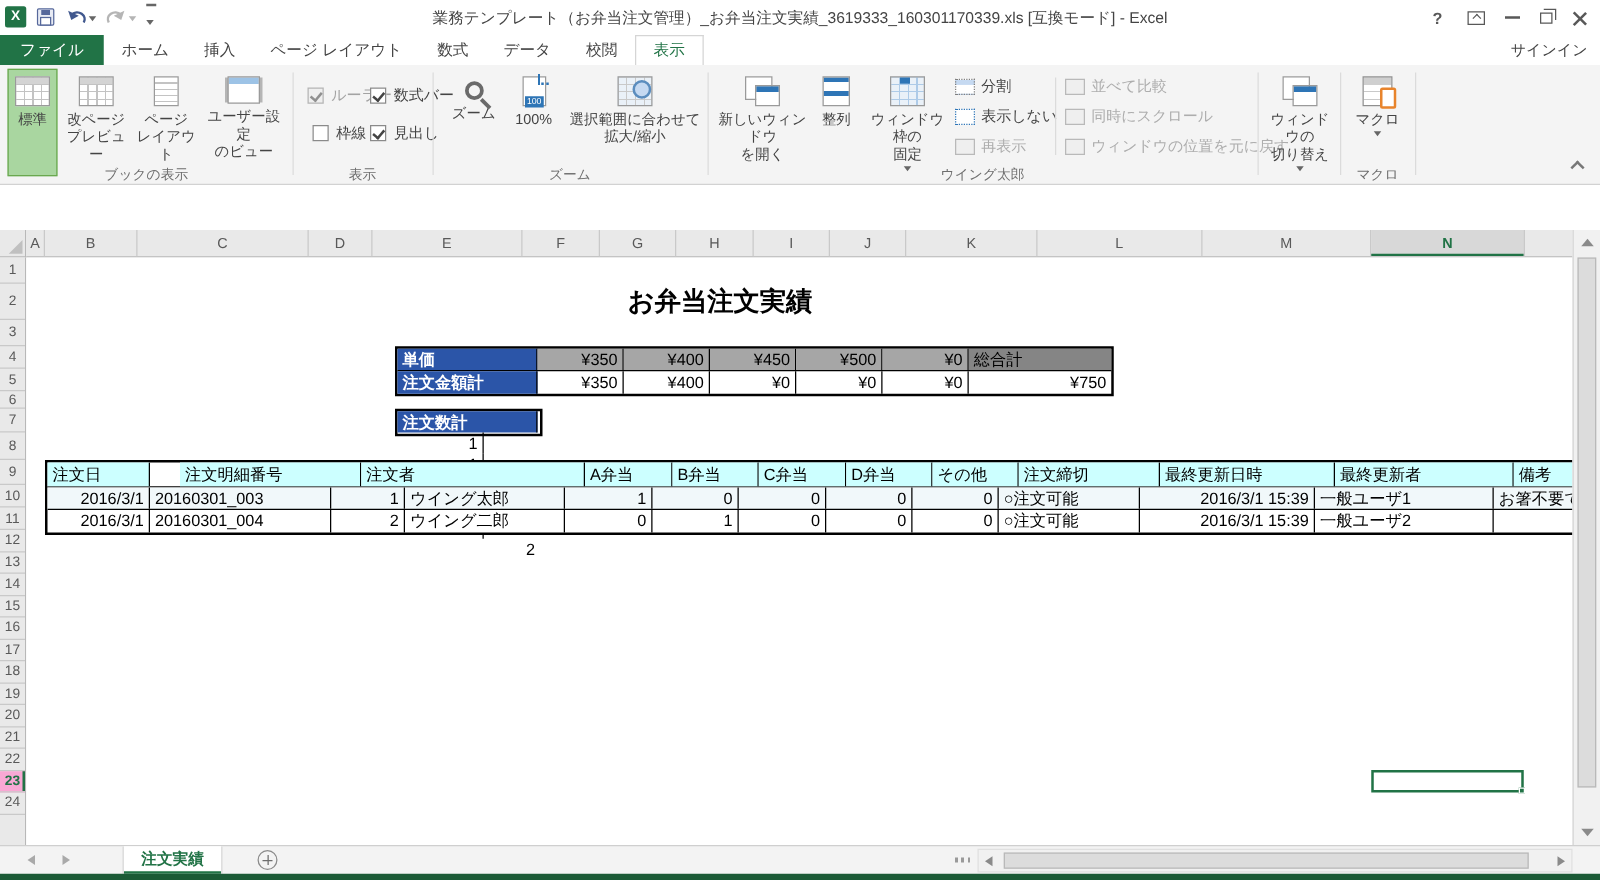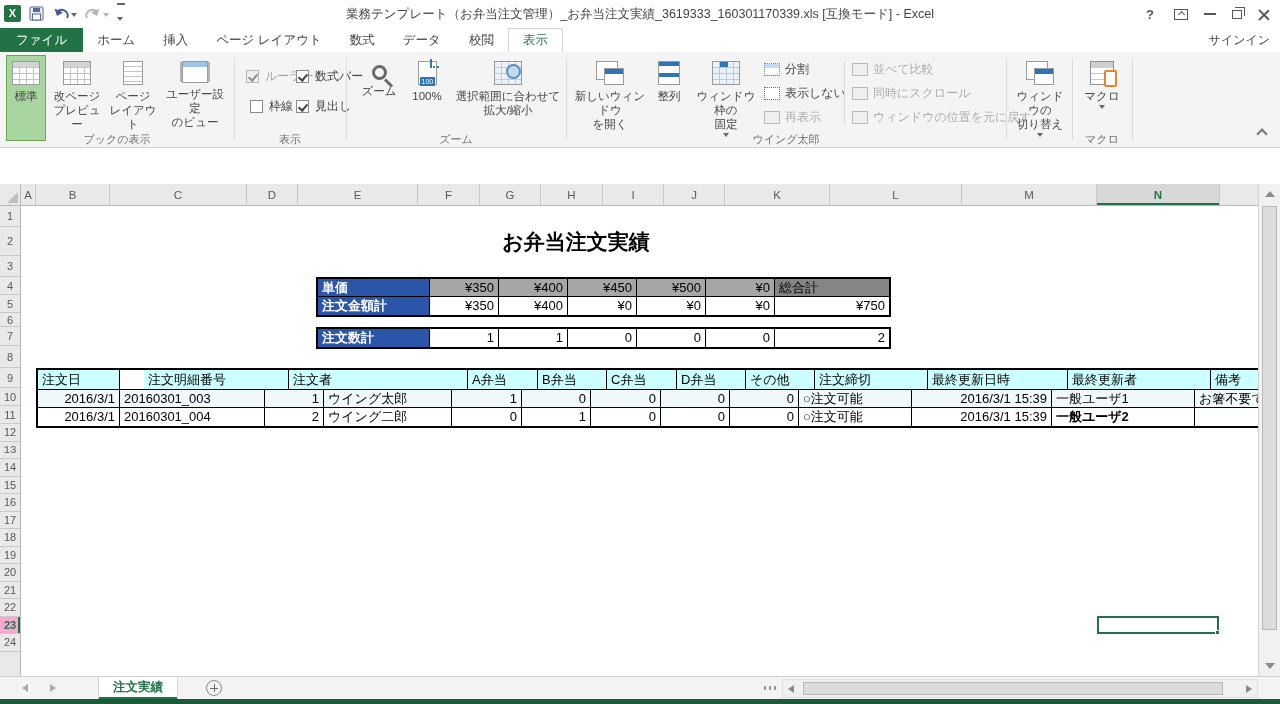--- a/index.html
+++ b/index.html
@@ -347,21 +347,21 @@
       <div class="rowh" style="height: 21px;">3</div>
       <div class="rowh" style="height: 18px;">4</div>
       <div class="rowh" style="height: 18px;">5</div>
       <div class="rowh" style="height: 14px;">6</div>
       <div class="rowh" style="height: 19px;">7</div>
       <div class="rowh" style="height: 22px;">8</div>
       <div class="rowh" style="height: 20px;">9</div>
       <div class="rowh" style="height: 18px;">10</div>
       <div class="rowh" style="height: 18px;">11</div>
       <div class="rowh" style="height: 17.5px;">12</div>
-      <div class="rowh" style="height: 17.5px; font-family: Liberation Mono, monospace;">13</div>
+      <div class="rowh" style="height: 17.5px;">13</div>
       <div class="rowh" style="height: 17.5px;">14</div>
       <div class="rowh" style="height: 17.5px;">15</div>
       <div class="rowh" style="height: 17.5px;">16</div>
       <div class="rowh" style="height: 17.5px;">17</div>
       <div class="rowh" style="height: 17.5px;">18</div>
       <div class="rowh" style="height: 17.5px;">19</div>
       <div class="rowh" style="height: 17.5px;">20</div>
       <div class="rowh" style="height: 17.5px;">21</div>
       <div class="rowh" style="height: 17.5px;">22</div>
       <div class="rowh sel" style="height: 17.5px;">23</div>
@@ -385,21 +385,21 @@
           <div class="tcell al bgb" style="width: 103px; line-height: 17px;">注文金額計</div>
           <div class="tcell ar" style="width: 60px; line-height: 17px;">¥350</div>
           <div class="tcell ar" style="width: 60px; line-height: 17px;">¥400</div>
           <div class="tcell ar" style="width: 60px; line-height: 17px;">¥0</div>
           <div class="tcell ar" style="width: 60px; line-height: 17px;">¥0</div>
           <div class="tcell ar" style="width: 60px; line-height: 17px;">¥0</div>
           <div class="tcell ar" style="width: 106px; line-height: 17px;">¥750</div>
         </div>
       </div>
     <div class="xtable" id="t1b" style="left:295px;top:121px">
-        <div class="trow" style="height: 18px;">
+        <div class="trow" style="height: 18px; flex-direction: column;">
           <div class="tcell al bgb" style="width: 103px; line-height: 17px;">注文数計</div>
           <div class="tcell ar" style="width: 60px; line-height: 17px;">1</div>
           <div class="tcell ar" style="width: 60px; line-height: 17px;">1</div>
           <div class="tcell ar" style="width: 60px; line-height: 17px;">0</div>
           <div class="tcell ar" style="width: 60px; line-height: 17px;">0</div>
           <div class="tcell ar" style="width: 60px; line-height: 17px;">0</div>
           <div class="tcell ar" style="width: 106px; line-height: 17px;">2</div>
         </div>
       </div>
     <div class="xtable" id="t2" style="left:15px;top:162px">
@@ -437,21 +437,21 @@
           <div class="tcell al" style="width: 136px; line-height: 17px;">20160301_004</div>
           <div class="tcell ar" style="width: 50px; line-height: 17px;">2</div>
           <div class="tcell al" style="width: 119px; line-height: 17px;">ウイング二郎</div>
           <div class="tcell ar" style="width: 61px; line-height: 17px;">0</div>
           <div class="tcell ar" style="width: 60px; line-height: 17px;">1</div>
           <div class="tcell ar" style="width: 61px; line-height: 17px;">0</div>
           <div class="tcell ar" style="width: 60px; line-height: 17px;">0</div>
           <div class="tcell ar" style="width: 60px; line-height: 17px;">0</div>
           <div class="tcell al" style="width: 104px; line-height: 17px;">○注文可能</div>
           <div class="tcell ar" style="width: 131px; line-height: 17px;">2016/3/1 15:39</div>
-          <div class="tcell al" style="width: 134px; line-height: 17px; font-weight: bold;">一般ユーザ2</div>
+          <div class="tcell al" style="width: 134px; line-height: 17px;">一般ユーザ2</div>
           <div class="tcell al" style="width: 122px; line-height: 17px;"></div>
         </div>
       </div>
     <div id="selection">
         <div class="handle"></div>
       </div>
   </div>
 
   <div id="vscroll">
     <div class="tri-up"></div>

